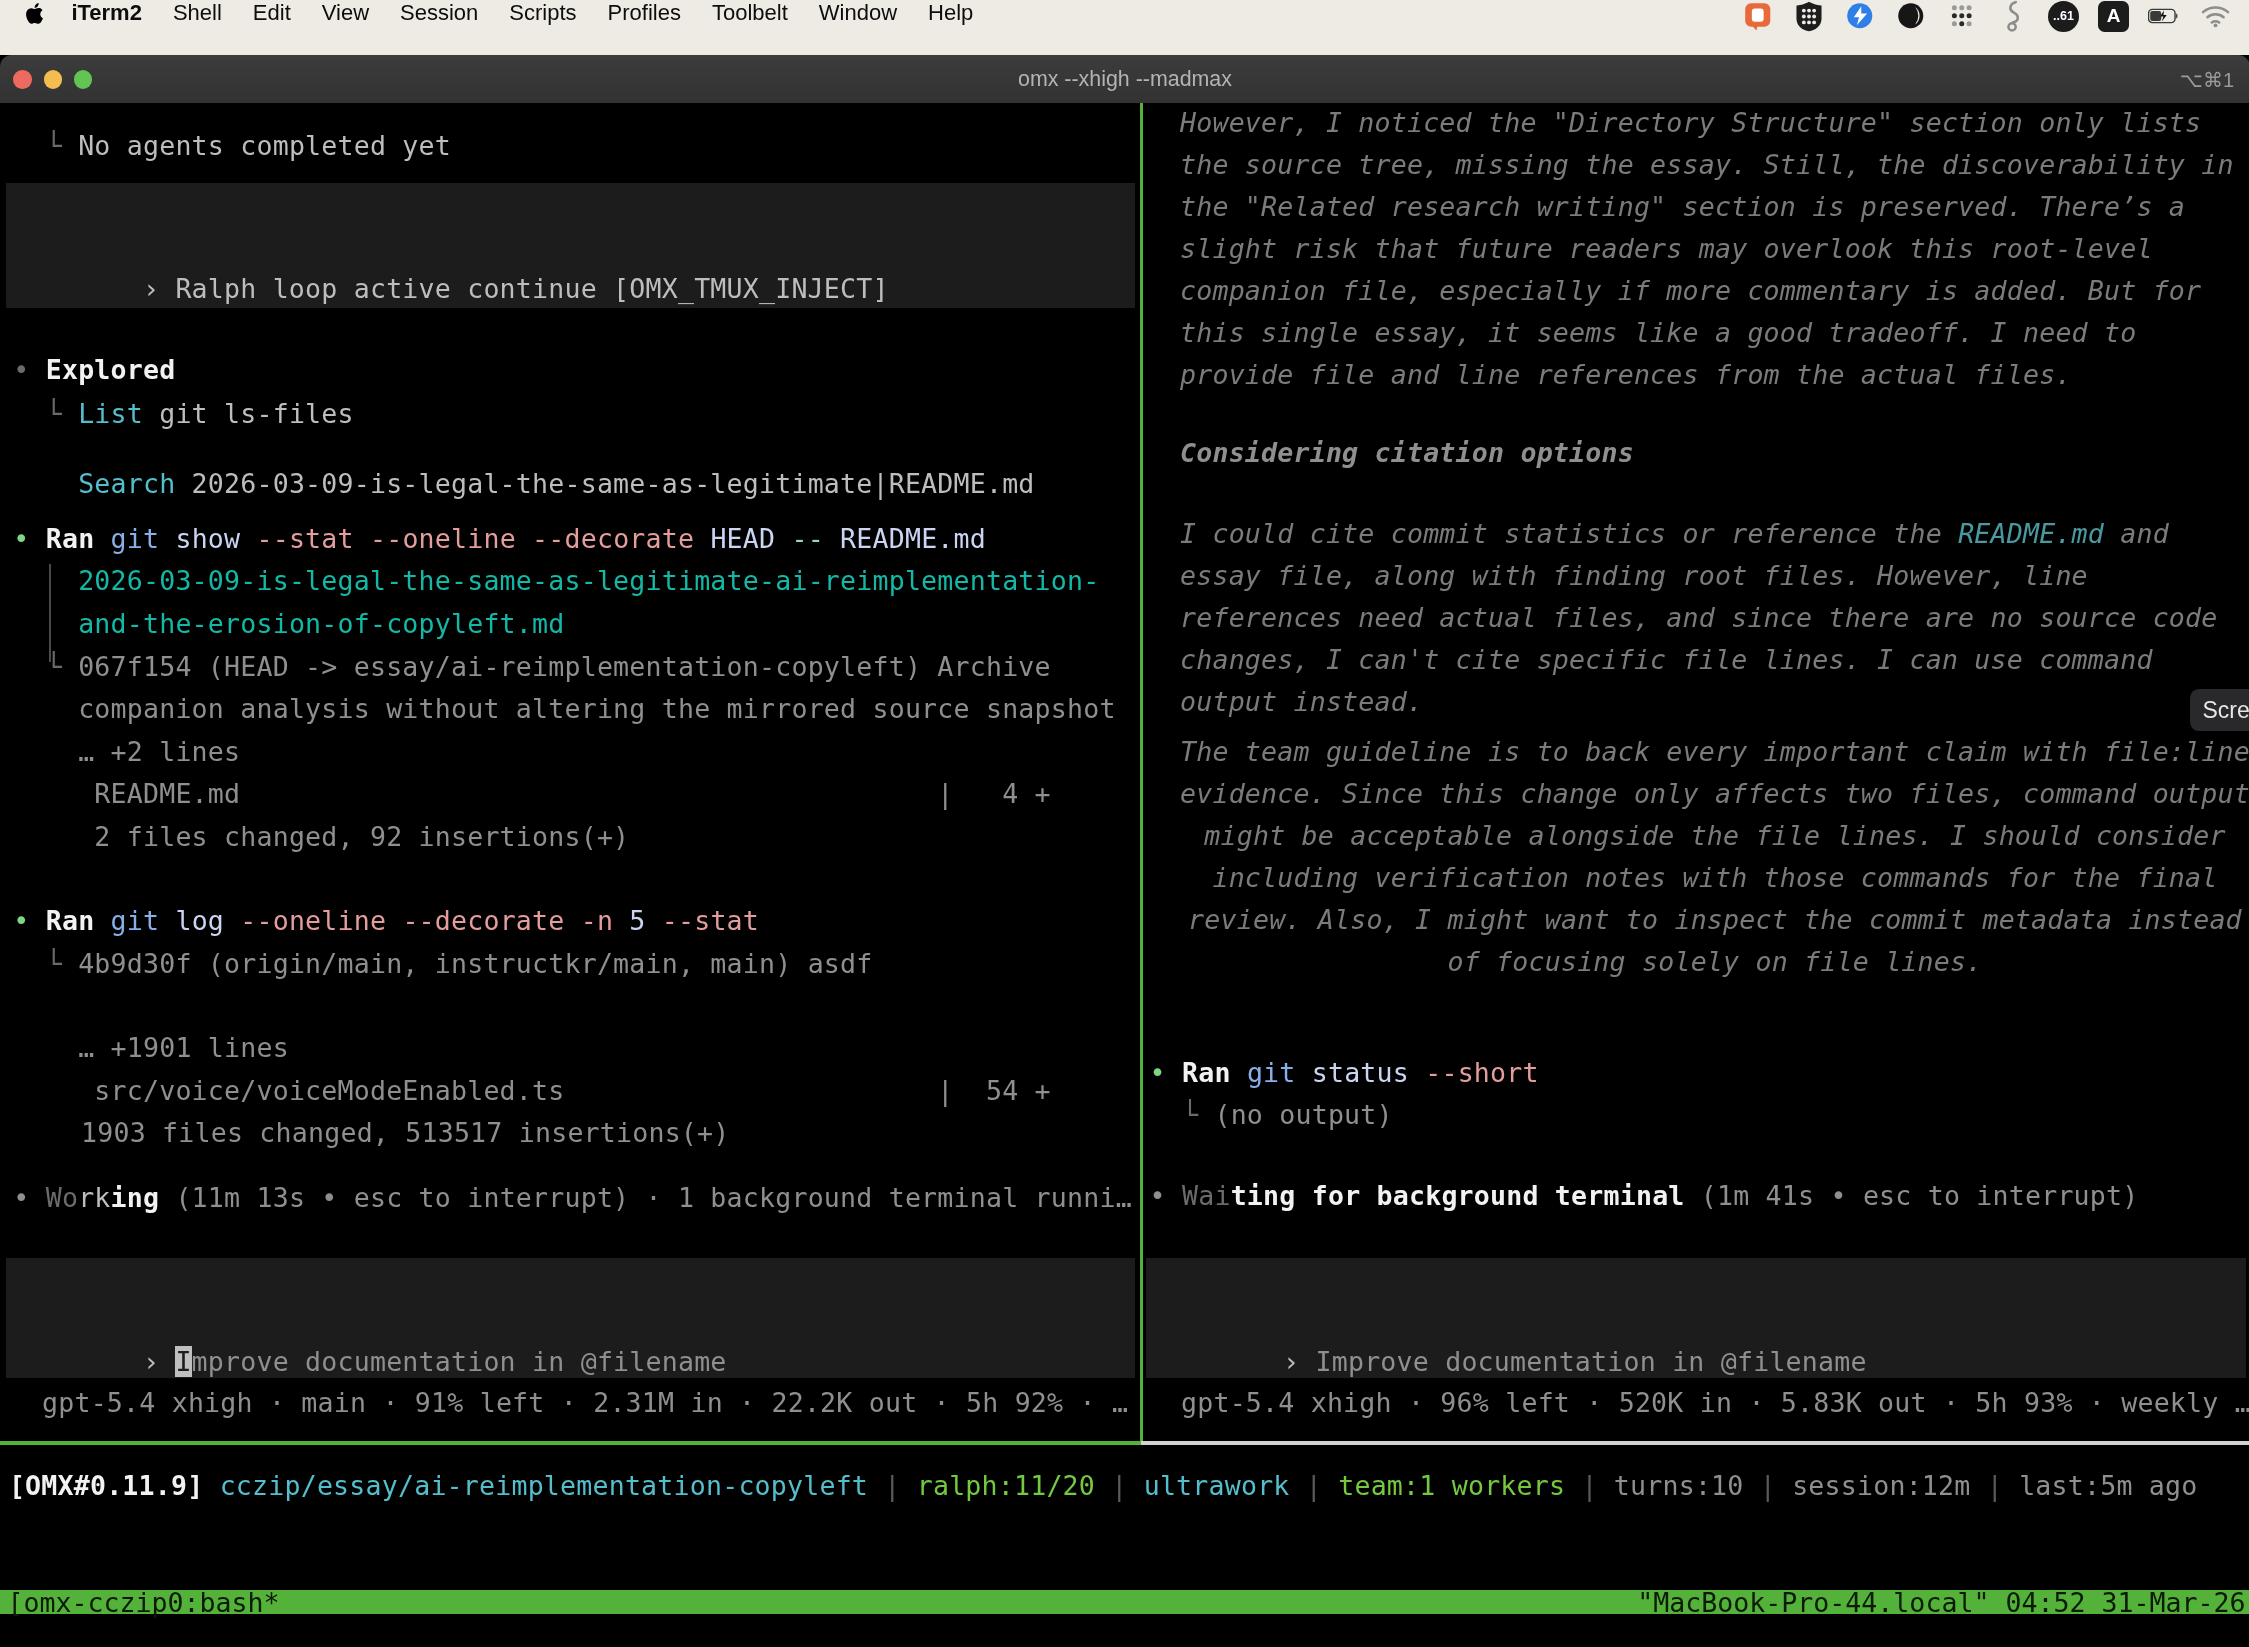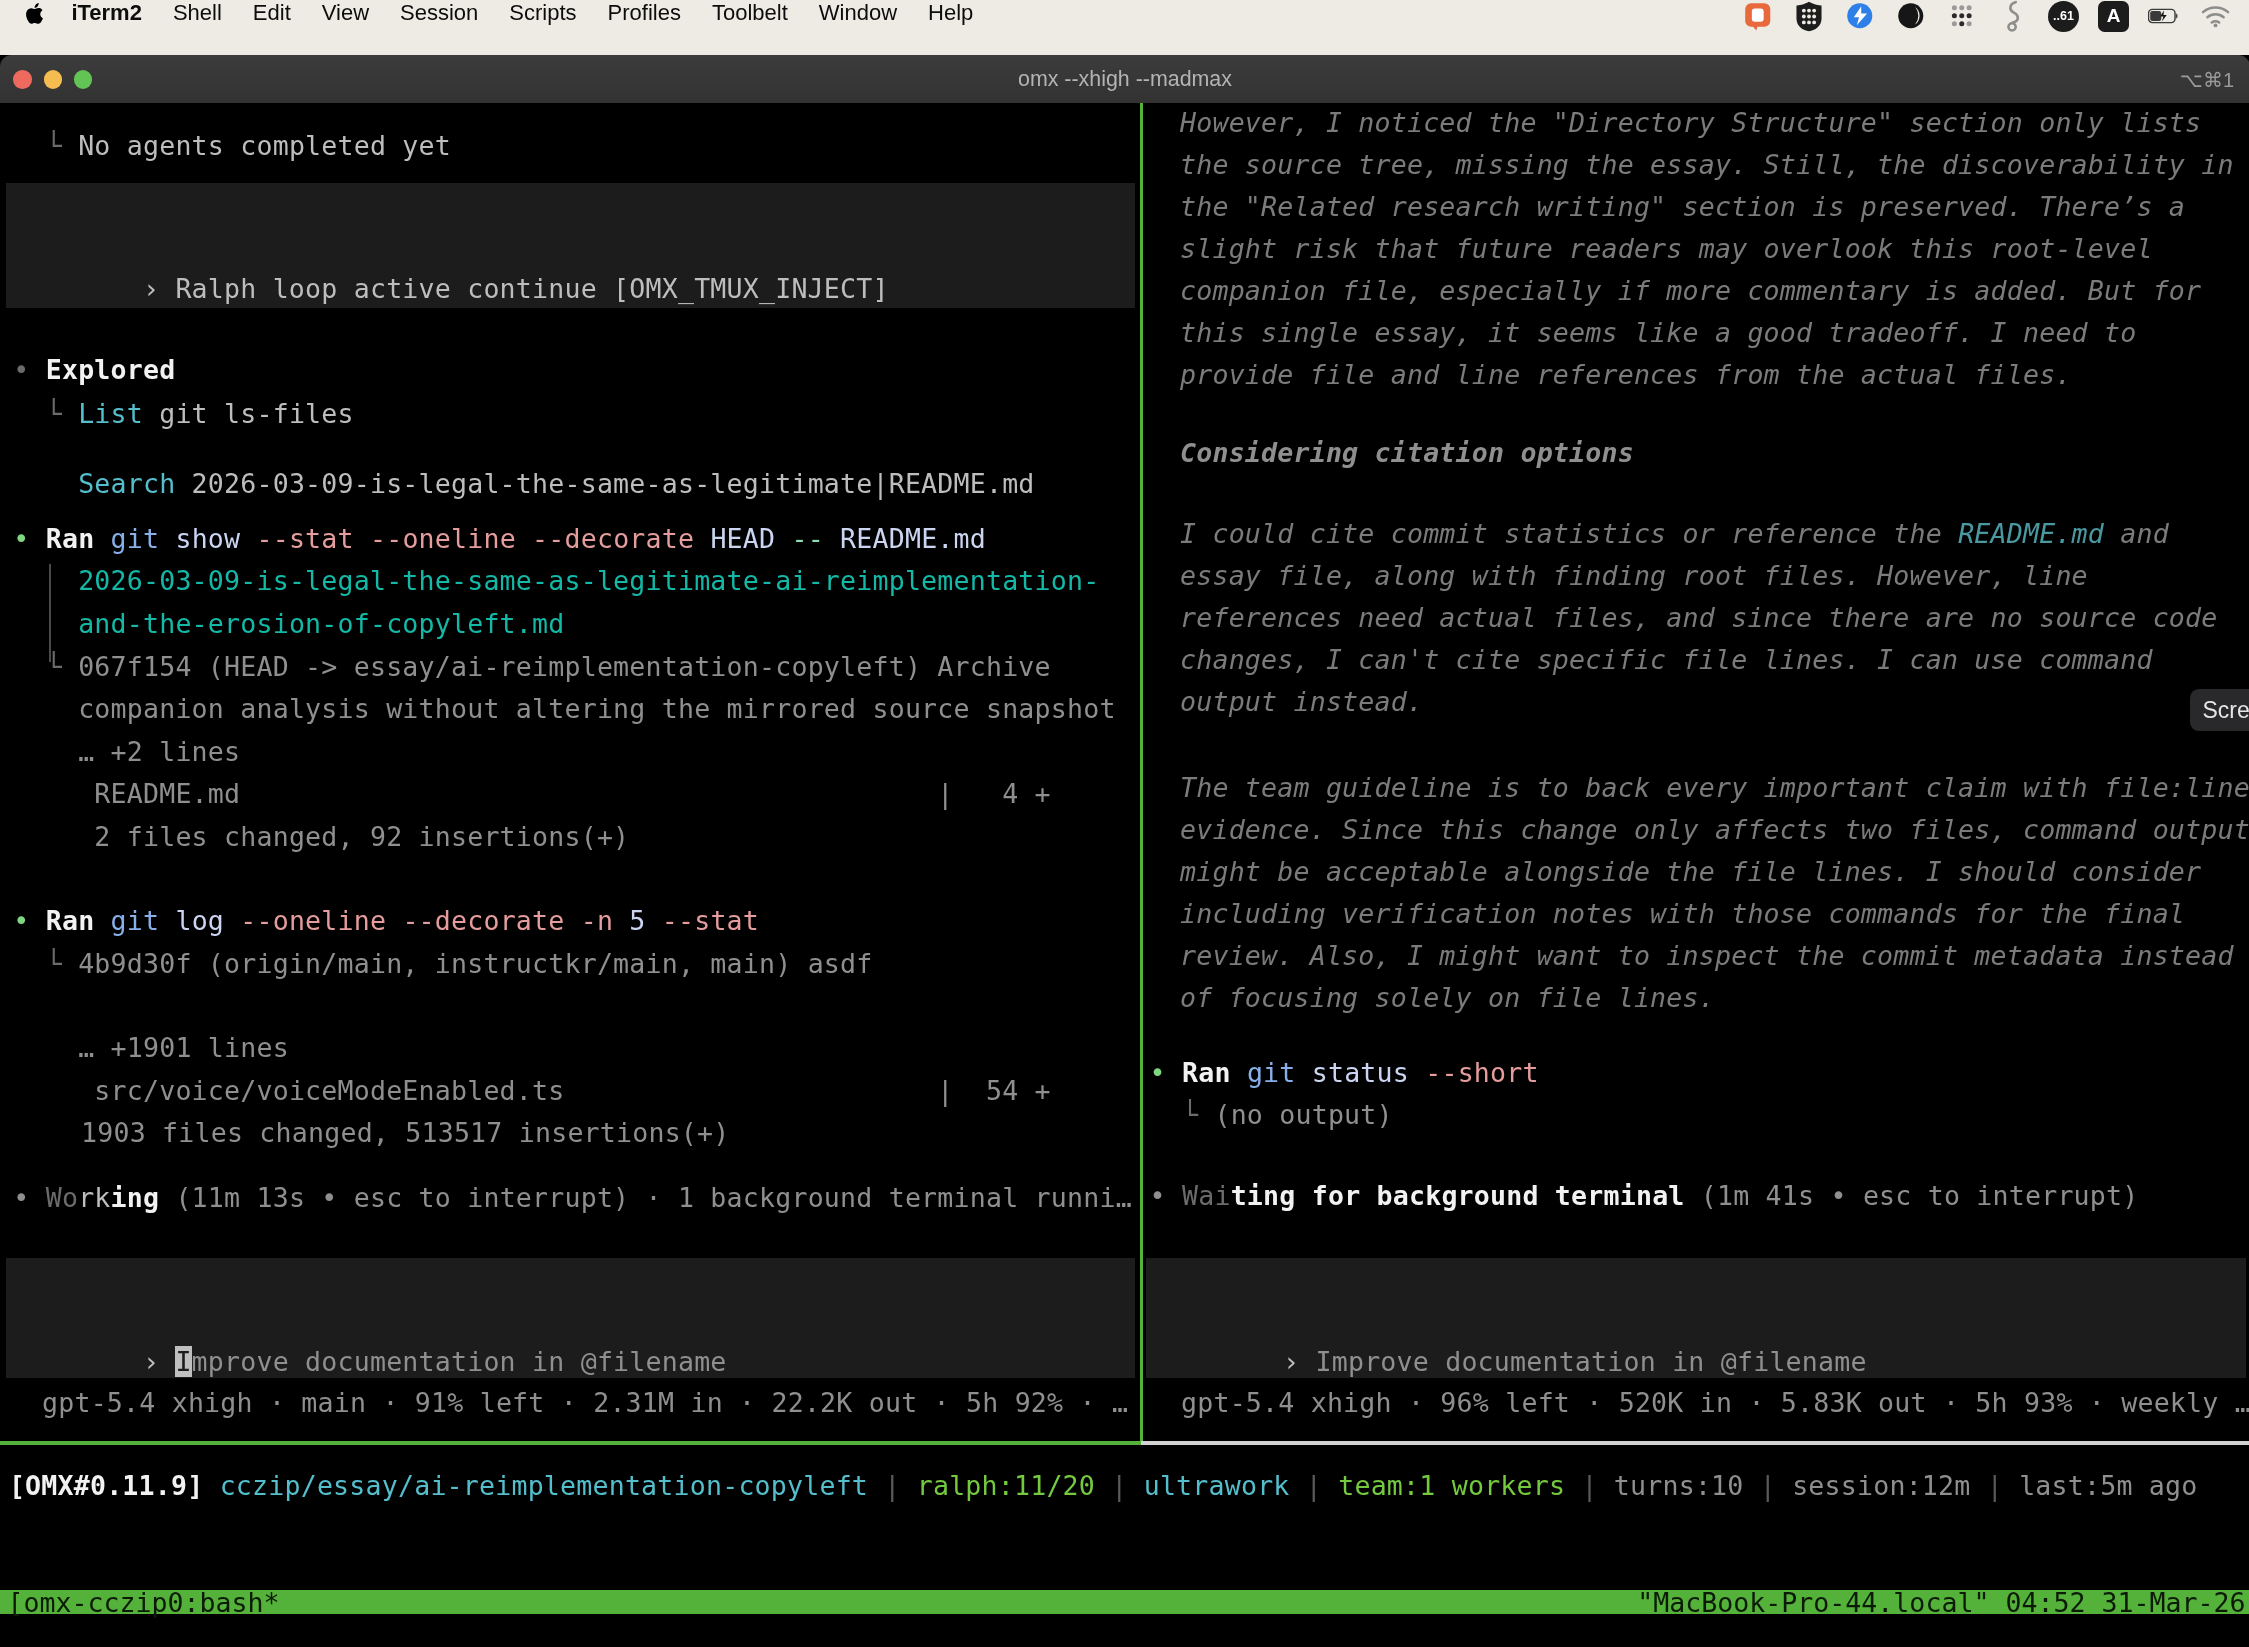--- a/index.html
+++ b/index.html
@@ -240,21 +240,21 @@
 slight risk that future readers may overlook this root-level
 companion file, especially if more commentary is added. But for
 this single essay, it seems like a good tradeoff. I need to
 provide file and line references from the actual files.</div>
     <div class="para head" style="left:37px;top:329px;">Considering citation options</div>
     <div class="para" style="left:37px;top:410px;"><span class="seg s-it">I could cite commit statistics or reference the </span><span class="seg s-tealit">README.md</span><span class="seg s-it"> and
 essay file, along with finding root files. However, line
 references need actual files, and since there are no source code
 changes, I can't cite specific file lines. I can use command
 output instead.</span></div>
-    <div class="para" style="left:37px;top:664px;">The team guideline is to back every important claim with file:line
+    <div class="para" style="left:37px;top:628px;text-align:center;">The team guideline is to back every important claim with file:line
 evidence. Since this change only affects two files, command output
 might be acceptable alongside the file lines. I should consider
 including verification notes with those commands for the final
 review. Also, I might want to inspect the commit metadata instead
 of focusing solely on file lines.</div>
 
     <div class="tline" style="left:6.6px;top:948px;"><span class="seg s-green">• </span><span class="seg s-wb">Ran</span><span class="seg s-plain"> </span><span class="seg s-blue">git</span><span class="seg s-pale"> status</span><span class="seg s-red"> --short</span></div>
     <div class="tline" style="left:6.6px;top:990px;"><span class="seg s-dim">  └ </span><span class="seg s-g">(no output)</span></div>
     <div class="tline" style="left:6.6px;top:1071px;"><span class="seg s-g">• </span><span class="seg s-dim">Wai</span><span class="seg s-wb">ting for background terminal</span><span class="seg s-g"> (1m 41s • esc to interrupt)</span></div>
 

